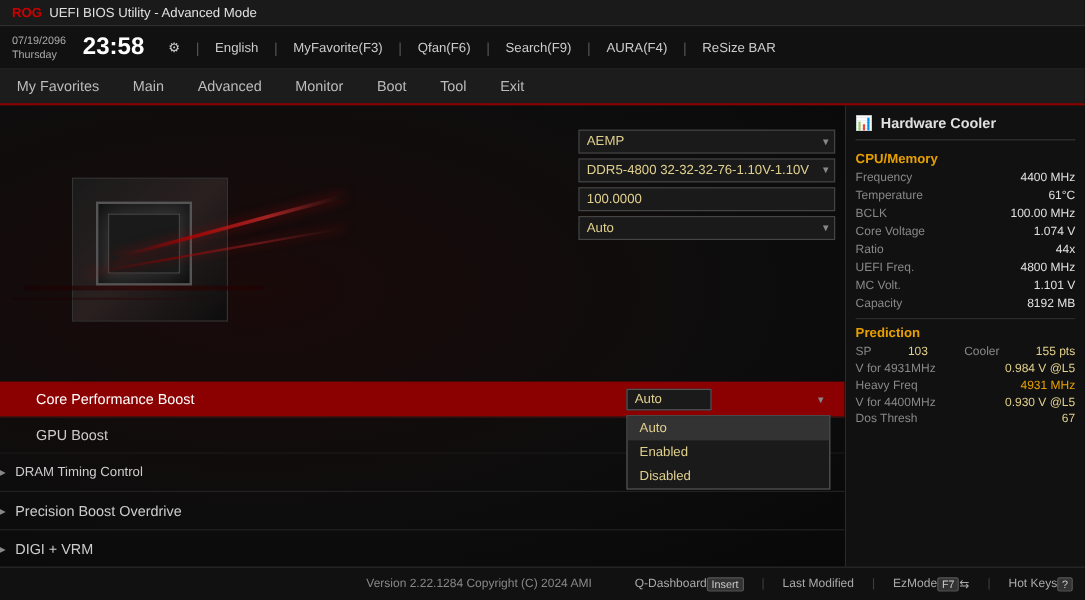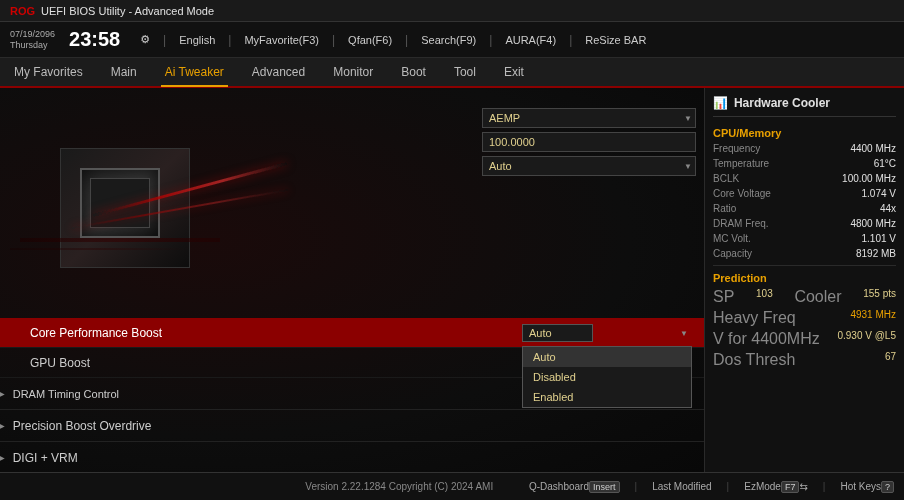--- a/index.html
+++ b/index.html
@@ -310,21 +310,21 @@
       text-align: right;
     }
 
     .hw-divider { border: none; border-top: 1px solid #2a2a2a; margin: 4px 0; }
 
     .prediction-row {
       display: flex;
       justify-content: space-between;
       margin-bottom: 3px;
     }
-    .pred-label { color: #888; font-size: 16px; }
+    .pred-label { color: #888; font-size: 10px; }
     .pred-value { color: #e0d08e; font-size: 10px; }
     .pred-value.orange { color: #e8a000; }
 
     
     #status-bar {
       background: #111;
       height: 28px;
       border-top: 1px solid #333;
       display: flex;
       align-items: center;
@@ -385,21 +385,20 @@
   <span class="top-icon-btn">Search(F9)</span>
   <span class="separator">|</span>
   <span class="top-icon-btn">AURA(F4)</span>
   <span class="separator">|</span>
   <span class="top-icon-btn">ReSize BAR</span>
 </div>
 
 <div id="nav-bar">
   <div class="nav-item">My Favorites</div>
   <div class="nav-item">Main</div>
-  <div class="nav-item active">Ai Tweaker</div>
   <div class="nav-item">Advanced</div>
   <div class="nav-item">Monitor</div>
   <div class="nav-item">Boot</div>
   <div class="nav-item">Tool</div>
   <div class="nav-item">Exit</div>
 </div>
 
 <div id="main">
 
   <div id="left-panel">
@@ -417,20 +416,27 @@
       <div style="position:absolute;top:150px;left:20px;width:200px;height:4px;background:linear-gradient(90deg,#1a0000,#330000,#220000);opacity:0.6;"></div>
       <div style="position:absolute;top:160px;left:10px;width:180px;height:2px;background:linear-gradient(90deg,#150000,#2a0000,transparent);opacity:0.4;"></div>
 
       <div id="settings-overlay">
         <div class="dropdown-row">
           <div class="bios-select-wrap">
             <select class="bios-select">
               <option>AEMP</option>
               <option>XMP</option>
               <option>Manual</option>
+            </select>
+          </div>
+        </div>
+        <div class="dropdown-row">
+          <div class="bios-select-wrap">
+            <select class="bios-select">
+              <option>DDR5-4800 32-32-32-76-1.10V-1.10V</option>
             </select>
           </div>
         </div>
         <div class="dropdown-row">
           <input class="bios-input" type="text" value="100.0000" style="">
         </div>
         <div class="dropdown-row">
           <div class="bios-select-wrap">
             <select class="bios-select">
               <option>Auto</option>
@@ -448,22 +454,22 @@
             <div class="boost-select-wrap">
               <select class="boost-value-select">
                 <option>Auto</option>
                 <option>Enabled</option>
                 <option>Disabled</option>
               </select>
             </div>
 
             <div id="boost-popup" style="top:22px;right:0;">
               <div class="popup-item selected">Auto</div>
+              <div class="popup-item">Enabled</div>
               <div class="popup-item">Disabled</div>
-              <div class="popup-item">Enabled</div>
             </div>
           </div>
         </div>
 
         <div class="setting-row">
           <span class="setting-label">GPU Boost</span>
         </div>
 
         <div class="collapsible-row">
           <span class="expand-icon">▶</span>
@@ -494,37 +500,41 @@
       <span class="hw-label">Frequency</span>
       <span class="hw-value">4400 MHz</span>
       <span class="hw-label">Temperature</span>
       <span class="hw-value">61°C</span>
       <span class="hw-label">BCLK</span>
       <span class="hw-value">100.00 MHz</span>
       <span class="hw-label">Core Voltage</span>
       <span class="hw-value">1.074 V</span>
       <span class="hw-label">Ratio</span>
       <span class="hw-value">44x</span>
-      <span class="hw-label">DRAM Freq.</span>
+      <span class="hw-label">UEFI Freq.</span>
       <span class="hw-value">4800 MHz</span>
       <span class="hw-label">MC Volt.</span>
       <span class="hw-value">1.101 V</span>
       <span class="hw-label">Capacity</span>
       <span class="hw-value">8192 MB</span>
     </div>
 
     <hr class="hw-divider">
 
     <div class="hw-section-title">Prediction</div>
 
     <div class="prediction-row">
       <span class="pred-label">SP</span>
       <span class="pred-value">103</span>
       <span class="pred-label">Cooler</span>
       <span class="pred-value">155 pts</span>
+    </div>
+    <div class="prediction-row">
+      <span class="pred-label">V for 4931MHz</span>
+      <span class="pred-value">0.984 V @L5</span>
     </div>
     <div class="prediction-row">
       <span class="pred-label">Heavy Freq</span>
       <span class="pred-value orange">4931 MHz</span>
     </div>
     <div class="prediction-row">
       <span class="pred-label">V for 4400MHz</span>
       <span class="pred-value">0.930 V @L5</span>
     </div>
     <div class="prediction-row">

